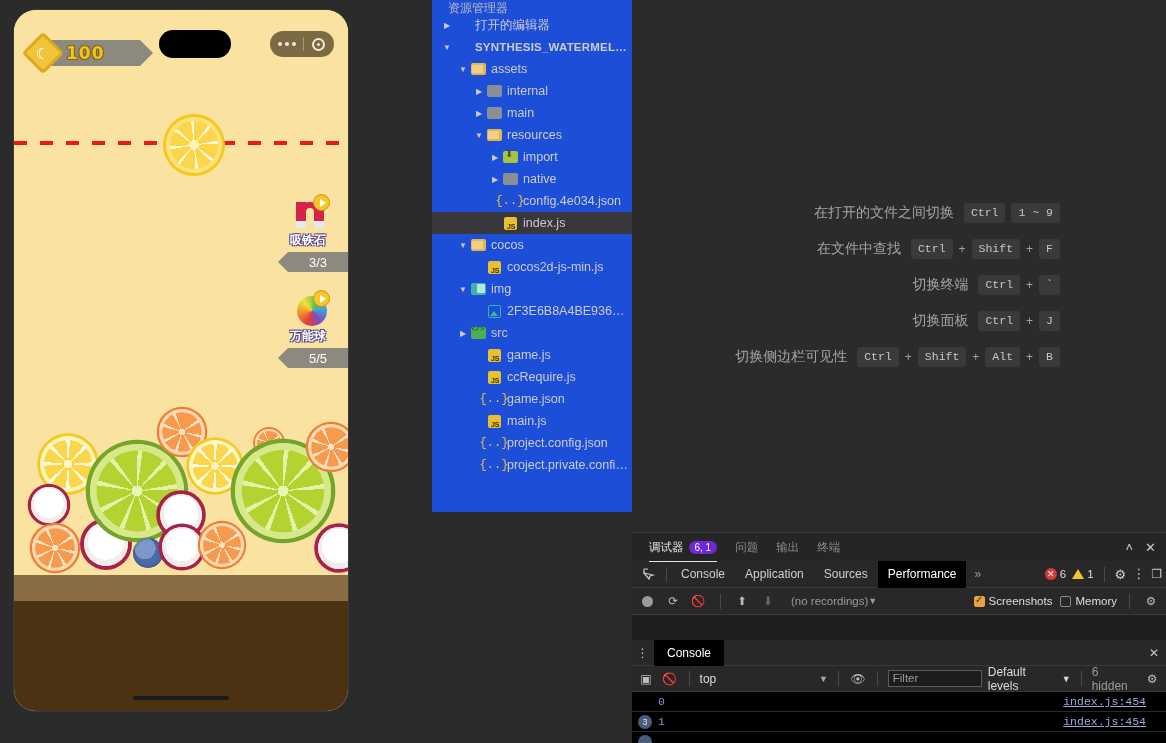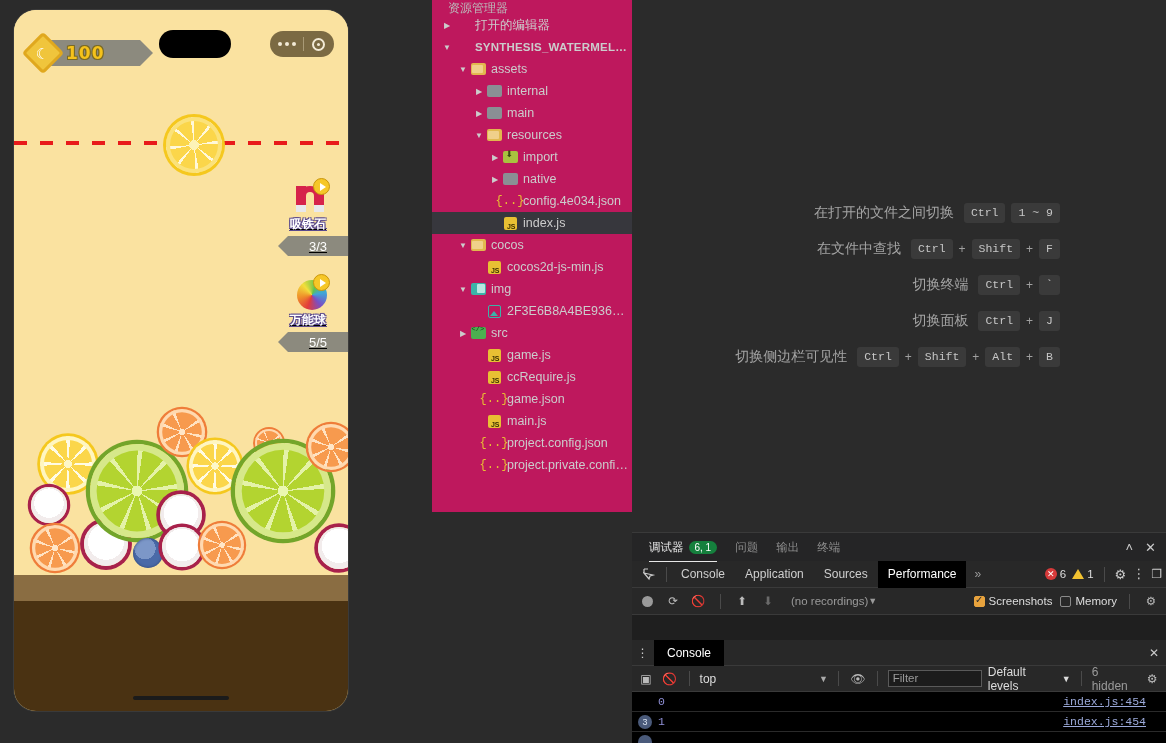--- a/index.html
+++ b/index.html
@@ -67,21 +67,21 @@
     background: repeating-linear-gradient(to right, #e81a1a 0 13px, transparent 13px 26px);
   }
   .lemon-next {
     position:absolute; left:152px; top:107px; width:56px; height:56px; border-radius:50%;
   }
 
   
   .fruit { position:absolute; border-radius:50%; }
 
   
-  .powerups { position:absolute; right:0; top:174px; width:60px;text-decoration:underline; }
+  .powerups { position:absolute; right:0; top:190px; width:60px; }
   .pu { position:relative; margin-bottom:24px; }
   .pu-icon { position:relative; width:34px; height:30px; margin-left:6px; }
   .pu-play {
     position:absolute; right:-2px; top:-6px; width:17px; height:17px; border-radius:50%;
     background:#f6c728; border:1.5px solid #c9960c;
     display:flex; align-items:center; justify-content:center;
   }
   .pu-play:after { content:''; border-left:6px solid #fff; border-top:4px solid transparent; border-bottom:4px solid transparent; margin-left:2px; }
   .pu-name {
     margin-top:2px; color:#ffffff; font-size:12px; font-weight:bold;
@@ -113,21 +113,21 @@
   }
 
   
   .ground-light { position:absolute; left:0; right:0; top:565px; height:26px; background:#8a6d42; }
   .ground-dark { position:absolute; left:0; right:0; top:591px; bottom:0; background:#4a3212; }
   .home-bar { position:absolute; left:50%; bottom:11px; transform:translateX(-50%); width:96px; height:4px; background:#1b1b1b; border-radius:3px; }
 
   
   .explorer {
     position:absolute; left:432px; top:0; width:200px; height:512px;
-    background:#be185d; color:#ccc; font-size:12.5px;
+    background:#1d4ed8; color:#ccc; font-size:12.5px;
     font-family:"Liberation Sans", sans-serif; overflow:hidden;
   }
   .exp-title { height:14px; padding-left:16px; color:#bbb; font-size:12px; overflow:hidden; }
   .exp-row {
     height:22px; display:flex; align-items:center; padding-right:4px;
     white-space:nowrap; cursor:pointer;
   }
   .exp-row.selected { background:#37373d; }
   .exp-row .tw { width:14px; flex:0 0 14px; display:flex; align-items:center; justify-content:center; color:#ccc; font-size:8px; }
   .exp-row .ic { width:16px; flex:0 0 16px; margin-right:5px; display:flex; align-items:center; justify-content:center; }
@@ -167,21 +167,21 @@
     background:#1f1f1f; color:#ccc; font-size:12px;
   }
   .dt-vstabs {
     height:29px; display:flex; align-items:center; padding-left:8px; gap:0;
     background:#252526; border-top:1px solid #3a3a3a; position:relative;
   }
   .dt-vstab { padding:0 9px; height:29px; display:flex; align-items:center; gap:5px;
     color:#8c8c8c; font-size:11.5px; cursor:pointer; position:relative; }
   .dt-vstab.active { color:#e7e7e7; }
   .dt-vstab.active:after { content:''; position:absolute; left:9px; right:9px; bottom:0; height:1px; background:#e7e7e7; }
-  .err-pill { background:#15803d; color:#fff; border-radius:9px; padding:1px 6px; font-size:10px; }
+  .err-pill { background:#6d28d9; color:#fff; border-radius:9px; padding:1px 6px; font-size:10px; }
   .dt-vs-actions { margin-left:auto; display:flex; align-items:center; gap:12px; padding-right:10px; color:#ccc; }
   .dt-vs-actions span { cursor:pointer; font-size:13px; }
 
   .dt-tabbar {
     height:27px; display:flex; align-items:center; background:#282828;
     border-bottom:1px solid #3a3a3a; padding-left:4px;
   }
   .dt-inspect { width:26px; display:flex; align-items:center; justify-content:center; cursor:pointer; }
   .dt-div { width:1px; height:15px; background:#4a4a4a; margin:0 4px; }
   .dt-tab { padding:0 10px; height:27px; line-height:27px; color:#cfcfcf; font-size:12px; cursor:pointer; }

